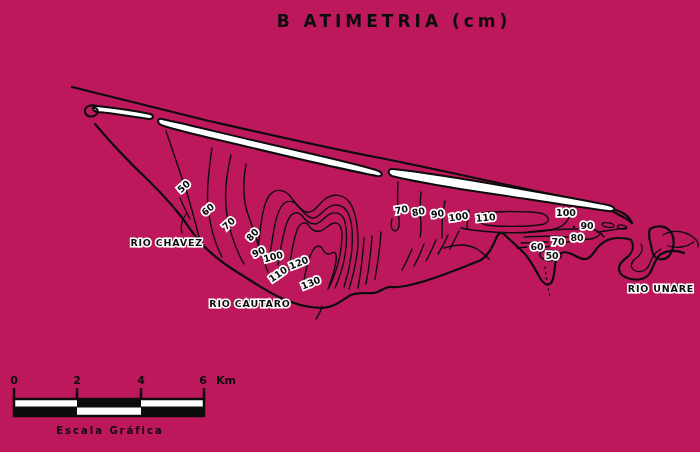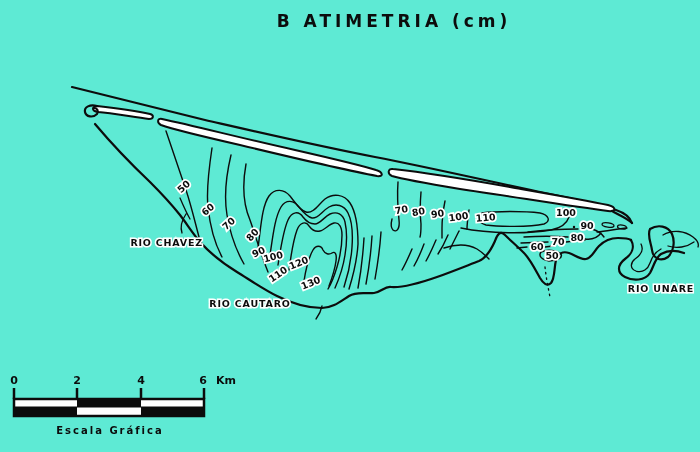--- a/index.html
+++ b/index.html
@@ -1,20 +1,20 @@
 <!DOCTYPE html>
 <html><head>
 <meta charset="utf-8">
 <style>
   html, body { margin: 0; padding: 0; background: #ffffff; }
   .page {
     position: relative;
     width: 700px;
     height: 452px;
-    background: #5eead4;
+    background: #be185d;
     overflow: hidden;
     font-family: "DejaVu Sans", sans-serif;
   }
   svg { display: block; }
   .ink { stroke: #0c0c0c; fill: none; stroke-linecap: round; stroke-linejoin: round; }
   .outline { stroke-width: 2.2; }
   .barrier { fill: #ffffff; stroke: #0c0c0c; stroke-width: 2; }
   .contour { stroke-width: 1.4; }
   .thin { stroke-width: 1.3; }
   .title-text {

